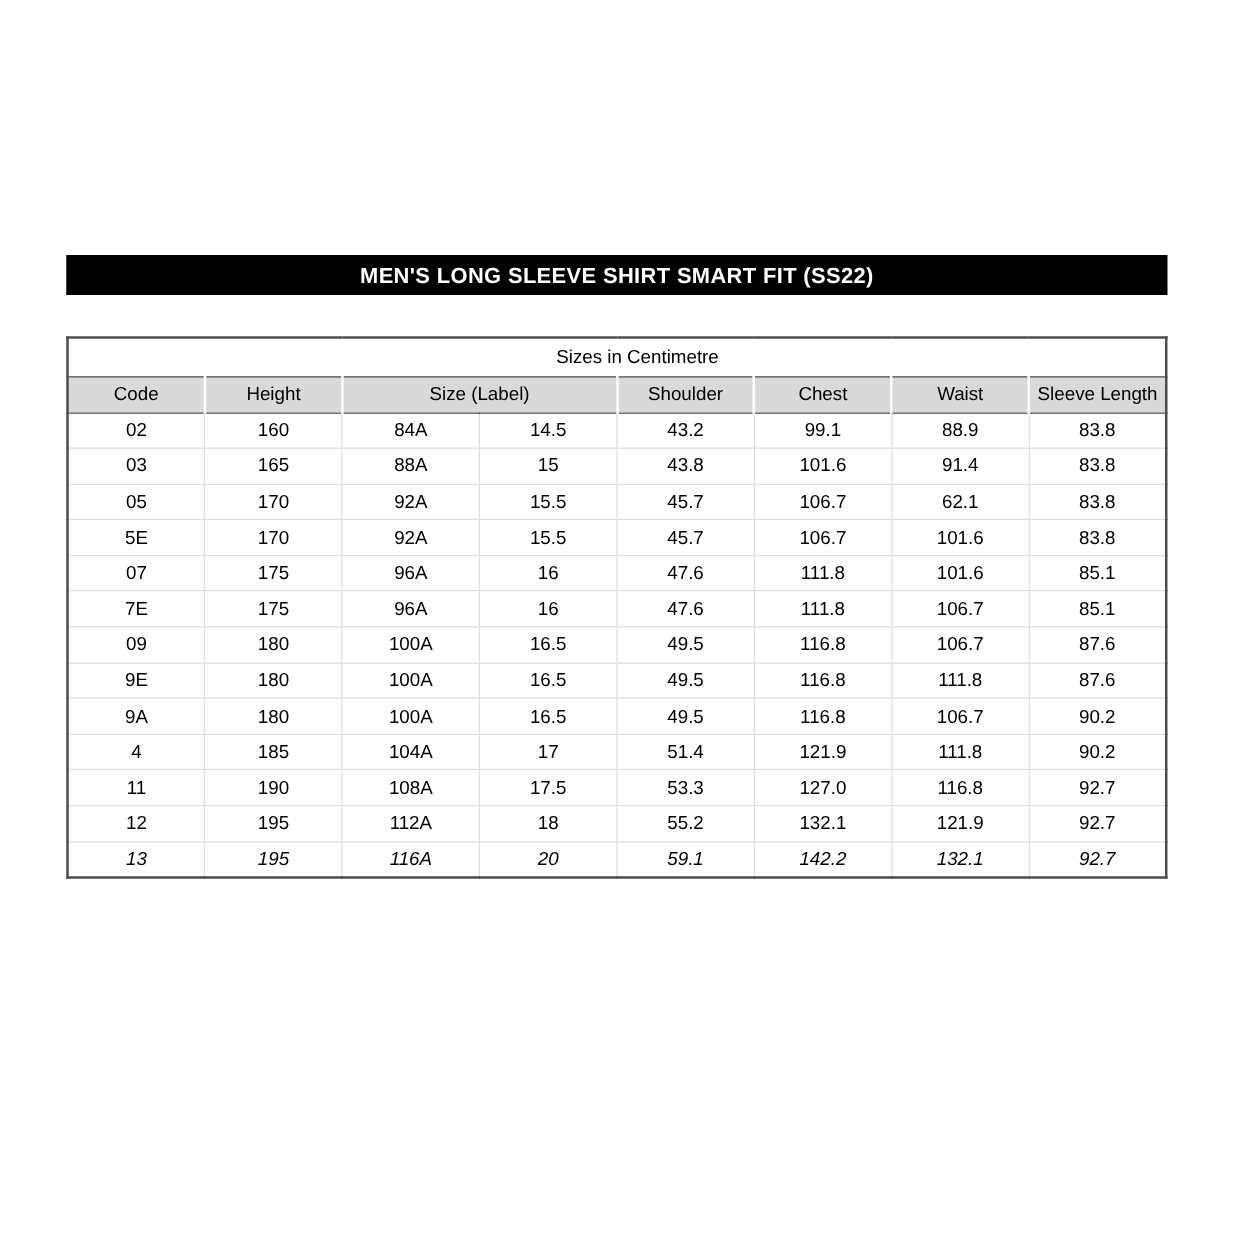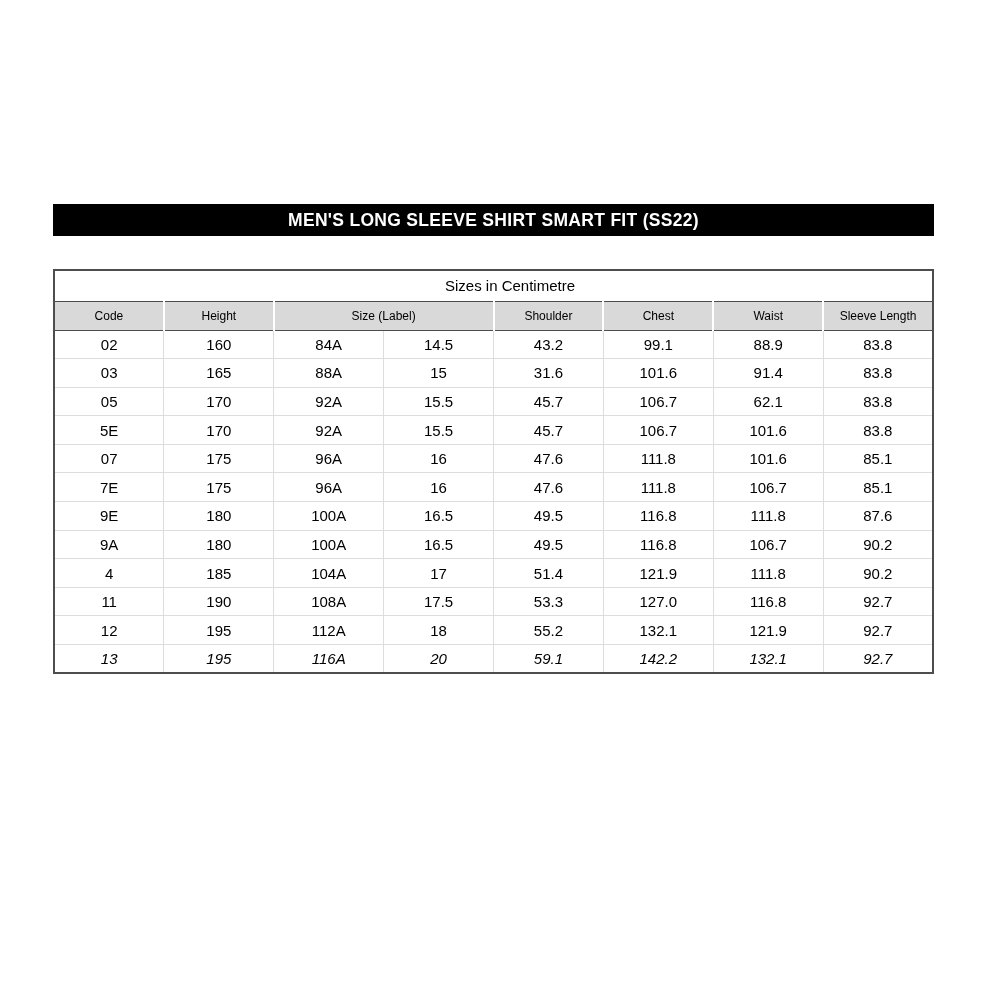--- a/index.html
+++ b/index.html
@@ -44,21 +44,21 @@
     font-size: 15px;
     padding-left: 33px;
   }
   .header-row td {
     height: 29px;
     text-align: center;
     vertical-align: middle;
     background: var(--header-bg, #d9d9d9);
     border-bottom: 1px solid #4d4d4d;
     border-left: 2px solid #ffffff;
-    font-size: 12px;
+    font-size: 15px;
   }
   .header-row td:first-child { border-left: none; }
 
   .data-row td {
     height: 28.6px;
     text-align: center;
     vertical-align: middle;
     background: #ffffff;
     border-bottom: 1px solid #dddddd;
     border-left: 1px solid #dddddd;
@@ -108,21 +108,21 @@
           <td>43.2</td>
           <td>99.1</td>
           <td>88.9</td>
           <td>83.8</td>
         </tr>
         <tr class="data-row">
           <td>03</td>
           <td>165</td>
           <td>88A</td>
           <td>15</td>
-          <td>31.6</td>
+          <td>43.8</td>
           <td>101.6</td>
           <td>91.4</td>
           <td>83.8</td>
         </tr>
         <tr class="data-row">
           <td>05</td>
           <td>170</td>
           <td>92A</td>
           <td>15.5</td>
           <td>45.7</td>
@@ -152,20 +152,30 @@
         </tr>
         <tr class="data-row">
           <td>7E</td>
           <td>175</td>
           <td>96A</td>
           <td>16</td>
           <td>47.6</td>
           <td>111.8</td>
           <td>106.7</td>
           <td>85.1</td>
+        </tr>
+        <tr class="data-row">
+          <td>09</td>
+          <td>180</td>
+          <td>100A</td>
+          <td>16.5</td>
+          <td>49.5</td>
+          <td>116.8</td>
+          <td>106.7</td>
+          <td>87.6</td>
         </tr>
         <tr class="data-row">
           <td>9E</td>
           <td>180</td>
           <td>100A</td>
           <td>16.5</td>
           <td>49.5</td>
           <td>116.8</td>
           <td>111.8</td>
           <td>87.6</td>

